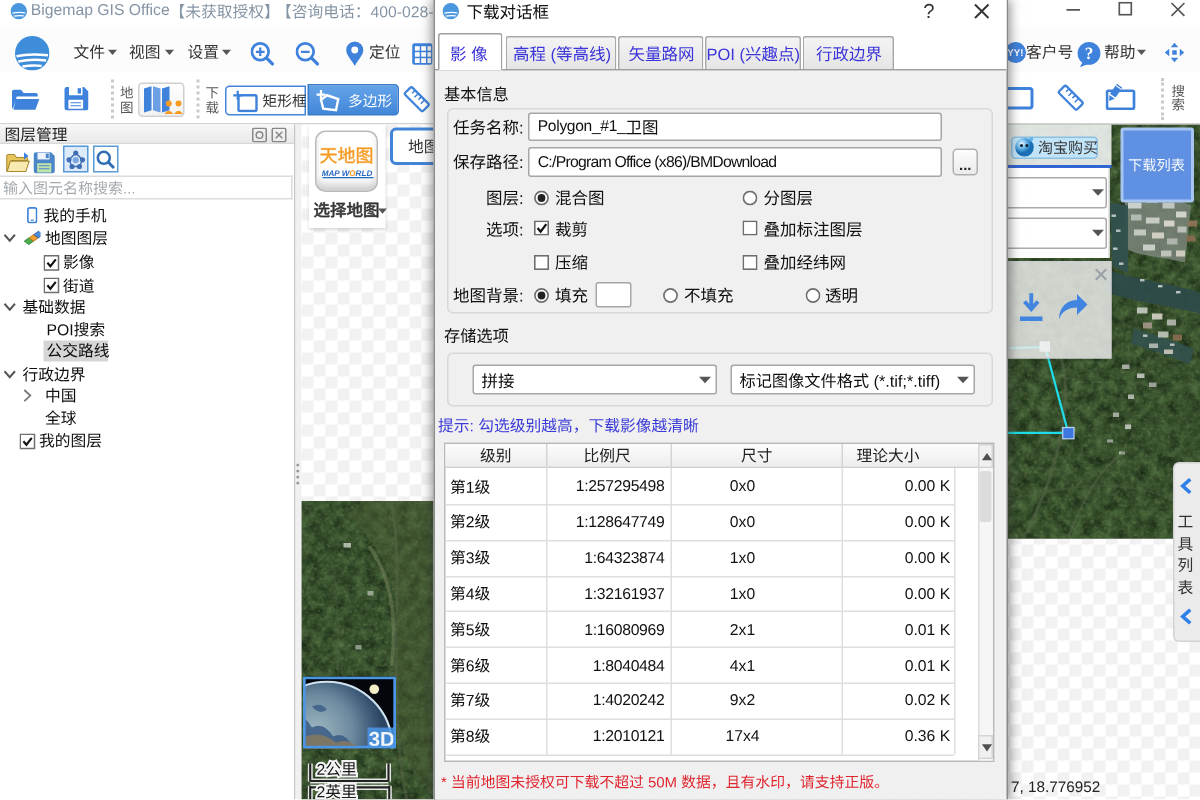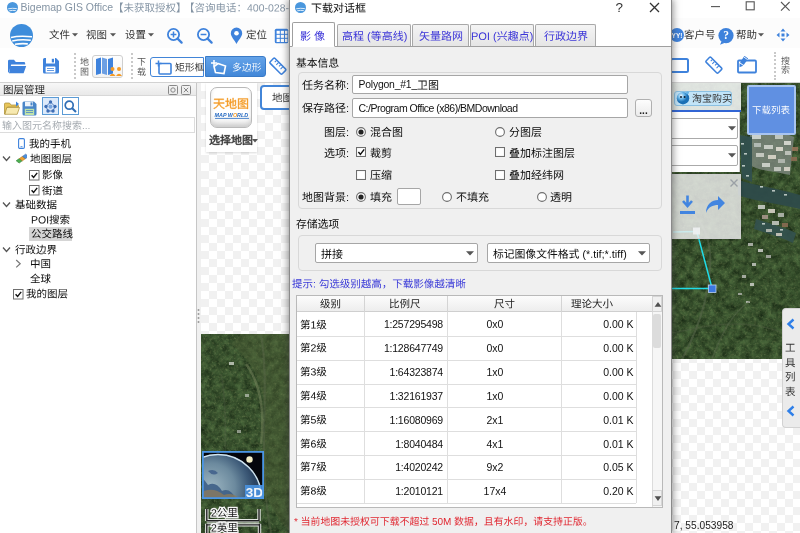--- a/index.html
+++ b/index.html
@@ -859,21 +859,21 @@
 <svg style="position:absolute;left:785.2px;top:370.0px;overflow:visible" width="12" height="14">
     <g transform="translate(0,10.50) scale(0.01050)" fill="#333">
       <use href="#g5217" x="0"></use>
     </g>
   </svg>
 <svg style="position:absolute;left:785.2px;top:384.5px;overflow:visible" width="12" height="14">
     <g transform="translate(0,10.50) scale(0.01050)" fill="#333">
       <use href="#g8868" x="0"></use>
     </g>
   </svg>
-<div style="position:absolute;font-family:&quot;Liberation Sans&quot;,sans-serif;font-size:10.2px;color:#222;white-space:pre;line-height:1;top:520.9px;left:674.0px;">7, 55.053958</div>
+<div style="position:absolute;font-family:&quot;Liberation Sans&quot;,sans-serif;font-size:10.2px;color:#222;white-space:pre;line-height:1;top:520.9px;left:674.0px;">7, 18.776952</div>
 <div style="position:absolute;left:288.5px;top:0;width:383.5px;height:533px;background:#f0f0f0;box-shadow:0 0 7px 1px rgba(50,50,50,0.55);border-left:1px solid #8a8a8a;border-right:1px solid #8a8a8a"></div>
 <div style="position:absolute;left:289.5px;top:0;width:381.5px;height:19.5px;background:#fff"></div>
 <svg style="position:absolute;left:294.5px;top:1.5px;" width="11" height="11" viewBox="0 0 11 11">
     <circle cx="5.5" cy="5.5" r="5.5" fill="#4a97dd"></circle>
     <path d="M1.2 6.8 Q5.5 5.9 9.8 6.6 M2.2 8.8 Q5.5 8.1 8.8 8.6" stroke="#fff" stroke-width="0.8" fill="none"></path>
   </svg>
 <svg style="position:absolute;left:311.0px;top:1.0px;overflow:visible" width="56" height="15">
     <g transform="translate(0,11.00) scale(0.01100)" fill="#111">
       <use href="#g4e0b" x="0"></use>
       <use href="#g8f7d" x="1000"></use>
@@ -1266,32 +1266,32 @@
 <div style="position:absolute;left:297px;top:478.8px;width:338.8px;height:0;border-top:1px solid #dedede"></div>
 <svg style="position:absolute;left:299.5px;top:460.4px;overflow:visible" width="28" height="14">
     <g transform="translate(0,10.50) scale(0.01050)" fill="#111">
       <use href="#g7b2c" x="0"></use>
       <use href="#g37" x="1000"></use>
       <use href="#g7ea7" x="1556"></use>
     </g>
   </svg>
 <div style="position:absolute;font-family:&quot;Liberation Sans&quot;,sans-serif;font-size:10.5px;color:#111;white-space:pre;line-height:1;top:462.2px;letter-spacing:-0.2px;right:357.0px;">1:4020242</div>
 <div style="position:absolute;font-family:&quot;Liberation Sans&quot;,sans-serif;font-size:10.5px;color:#111;white-space:pre;line-height:1;top:462.2px;left:495.0px;transform:translateX(-50%);">9x2</div>
-<div style="position:absolute;font-family:&quot;Liberation Sans&quot;,sans-serif;font-size:10.5px;color:#111;white-space:pre;line-height:1;top:462.2px;right:166.5px;">0.05 K</div>
+<div style="position:absolute;font-family:&quot;Liberation Sans&quot;,sans-serif;font-size:10.5px;color:#111;white-space:pre;line-height:1;top:462.2px;right:166.5px;">0.02 K</div>
 <div style="position:absolute;left:297px;top:502.6px;width:338.8px;height:0;border-top:1px solid #dedede"></div>
 <svg style="position:absolute;left:299.5px;top:484.2px;overflow:visible" width="28" height="14">
     <g transform="translate(0,10.50) scale(0.01050)" fill="#111">
       <use href="#g7b2c" x="0"></use>
       <use href="#g38" x="1000"></use>
       <use href="#g7ea7" x="1556"></use>
     </g>
   </svg>
 <div style="position:absolute;font-family:&quot;Liberation Sans&quot;,sans-serif;font-size:10.5px;color:#111;white-space:pre;line-height:1;top:486.1px;letter-spacing:-0.2px;right:357.0px;">1:2010121</div>
 <div style="position:absolute;font-family:&quot;Liberation Sans&quot;,sans-serif;font-size:10.5px;color:#111;white-space:pre;line-height:1;top:486.1px;left:495.0px;transform:translateX(-50%);">17x4</div>
-<div style="position:absolute;font-family:&quot;Liberation Sans&quot;,sans-serif;font-size:10.5px;color:#111;white-space:pre;line-height:1;top:486.1px;right:166.5px;">0.20 K</div>
+<div style="position:absolute;font-family:&quot;Liberation Sans&quot;,sans-serif;font-size:10.5px;color:#111;white-space:pre;line-height:1;top:486.1px;right:166.5px;">0.36 K</div>
 <div style="position:absolute;left:363.5px;top:312.2px;width:0;height:190.4px;border-left:1px solid #dedede"></div>
 <div style="position:absolute;left:447.0px;top:312.2px;width:0;height:190.4px;border-left:1px solid #dedede"></div>
 <div style="position:absolute;left:561.3px;top:312.2px;width:0;height:190.4px;border-left:1px solid #dedede"></div>
 <div style="position:absolute;left:635.8px;top:312.2px;width:0;height:190.4px;border-left:1px solid #dedede"></div>
 <div style="position:absolute;left:651.5px;top:295.5px;width:10.5px;height:211.5px;background:#f6f6f6;border-left:1px solid #dcdcdc"></div>
 <div style="position:absolute;left:651.5px;top:295.5px;width:10.5px;height:16.5px;background:#f0f0f0;border:1px solid #d5d5d5"></div>
 <svg style="position:absolute;left:653.5px;top:300.5px;" width="8" height="7" viewBox="0 0 8 7">
     <path d="M4 1 L7.4 5.8 H0.6 Z" fill="#505050"></path>
   </svg>
 <div style="position:absolute;left:651.5px;top:489.5px;width:10.5px;height:16.5px;background:#f0f0f0;border:1px solid #d5d5d5"></div>

